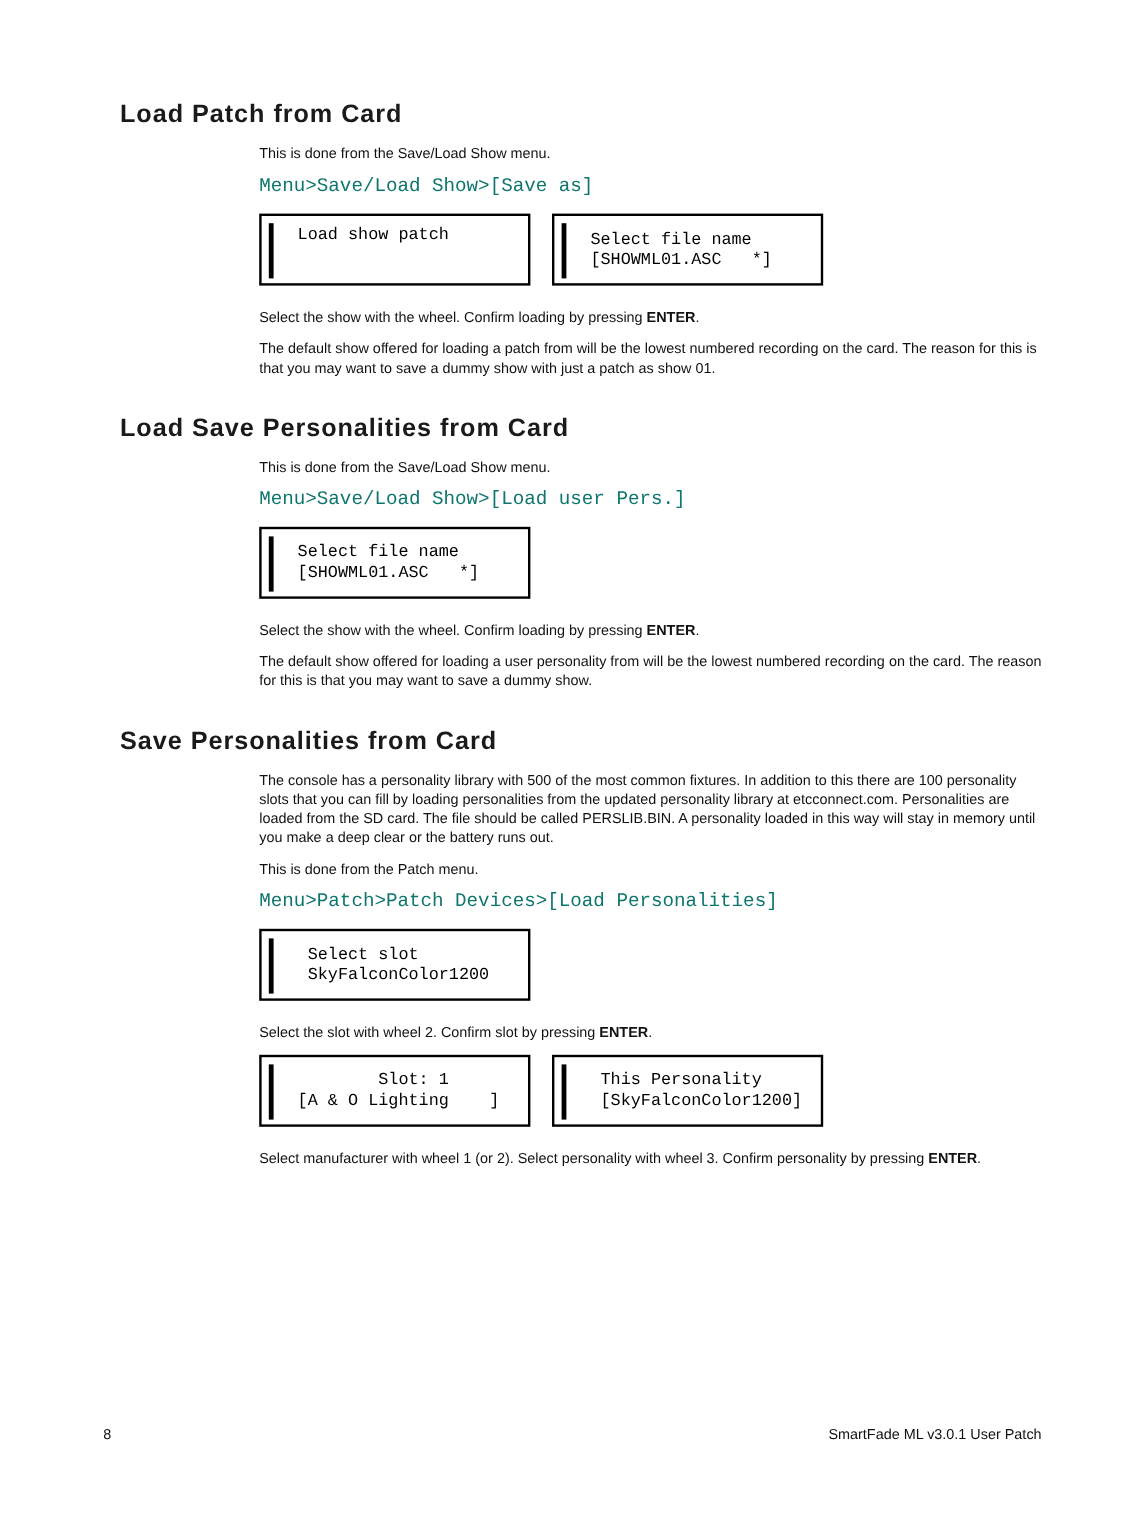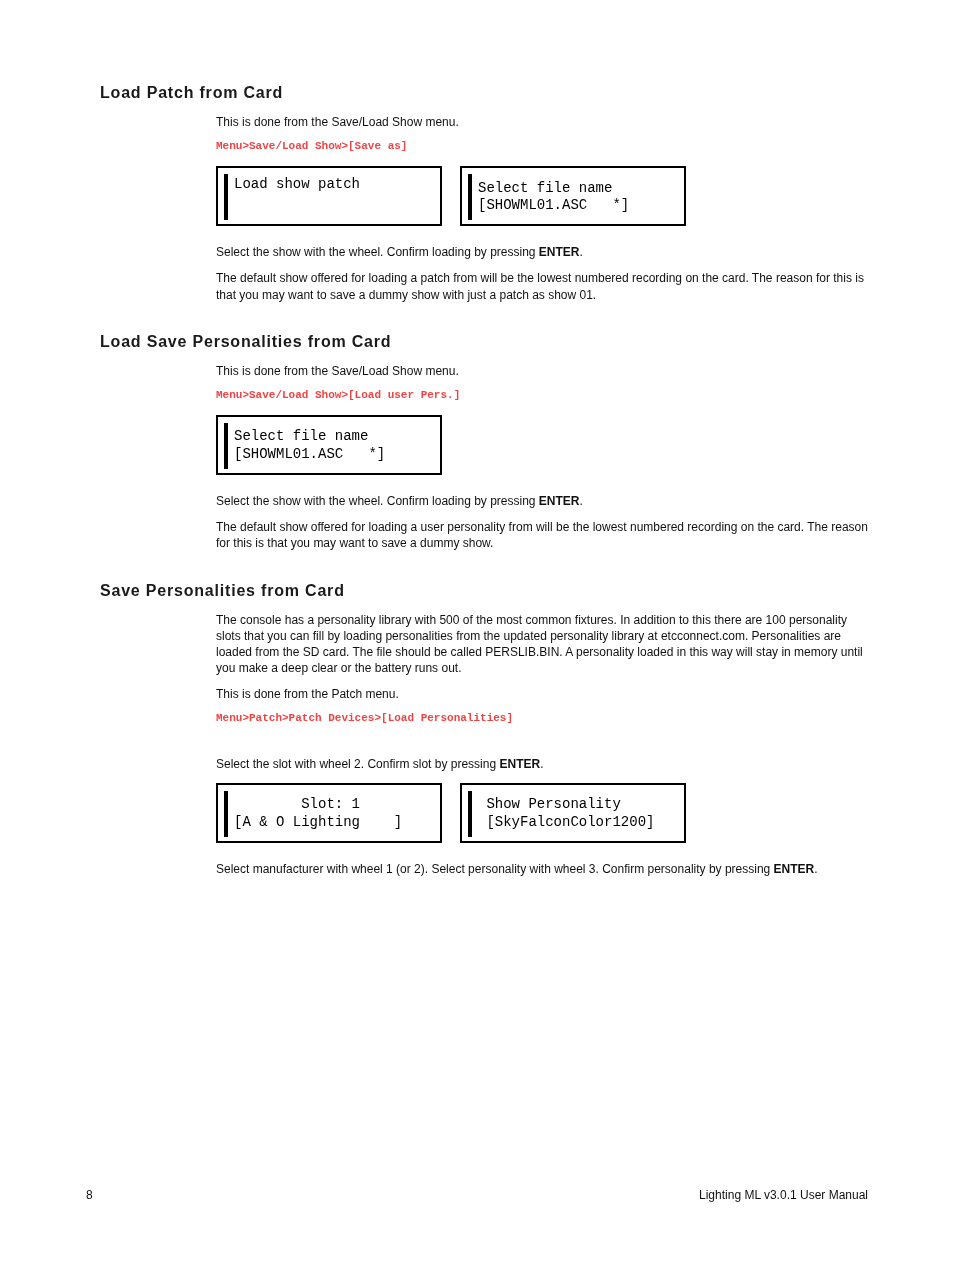--- a/index.html
+++ b/index.html
@@ -6,58 +6,58 @@
   html, body { width: 954px; background: #fff; font-family: Arial, Helvetica, sans-serif; color: #000; }
   .page {
     width: 954px;
     min-height: 1272px;
     padding: 84px 86px 40px 158px;
     position: relative;
   }
   h2.section-heading {
     font-family: Arial, Helvetica, sans-serif;
     font-weight: 700;
-    font-size: 16px;
+    font-size: 21px;
     letter-spacing: 0.8px;
     color: #1a1a1a;
     margin-bottom: 12px;
     margin-left: -58px;
   }
   .body-block { margin-left: 58px; }
   p.body-text {
     font-size: 12px;
     line-height: 1.35;
     margin-bottom: 10px;
     color: #111;
   }
   p.menu-path {
     font-family: "Courier New", Courier, monospace;
-    font-weight: 700;
-    font-size: 11px;
+    font-weight: 400;
+    font-size: 16px;
     margin-bottom: 14px;
-    color: #ef4444;
+    color: #0f766e;
   }
   .screen-row {
     display: flex;
     gap: 18px;
     margin-bottom: 18px;
   }
   .lcd {
     border: 2px solid #000;
     width: 226px;
     height: 60px;
     padding: 6px 0 4px 0;
     display: flex;
     flex-direction: column;
     justify-content: flex-start;
   }
   .lcd-inner {
     border-left: 4px solid #000;
     margin: 0 6px;
-    padding: 2px 4px 2px 6px;
+    padding: 2px 4px 2px 20px;
     font-family: "Courier New", Courier, monospace;
     font-size: 14px;
     line-height: 1.25;
     white-space: pre;
     height: 100%;
     display: flex;
     flex-direction: column;
     justify-content: center;
   }
   .lcd-inner.align-top { justify-content: flex-start; }
@@ -131,45 +131,51 @@
   </div>
 
   <div class="section">
     <h2 class="section-heading">Save Personalities from Card</h2>
     <div class="body-block">
       <p class="body-text">The console has a personality library with 500 of the most common fixtures. In addition to this there are 100 personality slots that you can fill by loading personalities from the updated personality library at etcconnect.com. Personalities are loaded from the SD card. The file should be called PERSLIB.BIN. A personality loaded in this way will stay in memory until you make a deep clear or the battery runs out.</p>
       <p class="body-text">This is done from the Patch menu.</p>
       <p class="menu-path">Menu&gt;Patch&gt;Patch Devices&gt;[Load Personalities]</p>
 
       <div class="screen-row">
+        <div class="lcd">
+          <div class="lcd-inner">
+            <span class="line"> Select slot</span>
+            <span class="line"> SkyFalconColor1200</span>
+          </div>
+        </div>
       </div>
 
       <p class="body-text">
         <span>Select the slot with wheel 2. Confirm slot by pressing </span><span class="bold">ENTER</span><span>.</span>
       </p>
 
       <div class="screen-row">
         <div class="lcd">
           <div class="lcd-inner">
             <span class="line">        Slot: 1</span>
             <span class="line">[A &amp; O Lighting    ]</span>
           </div>
         </div>
         <div class="lcd">
           <div class="lcd-inner">
-            <span class="line"> Show Personality</span>
+            <span class="line"> This Personality</span>
             <span class="line"> [SkyFalconColor1200]</span>
           </div>
         </div>
       </div>
 
       <p class="body-text">
         <span>Select manufacturer with wheel 1 (or 2). Select personality with wheel 3. Confirm personality by pressing </span><span class="bold">ENTER</span><span>.</span>
       </p>
     </div>
   </div>
 
   <div class="footer">
     <span>8</span>
-    <span>Lighting ML v3.0.1 User Manual</span>
+    <span>SmartFade ML v3.0.1 User Patch</span>
   </div>
 
 </div>
 
 </body></html>

